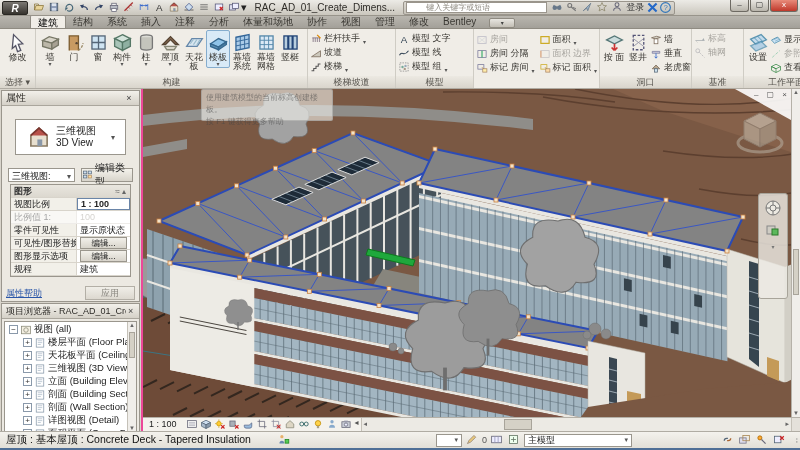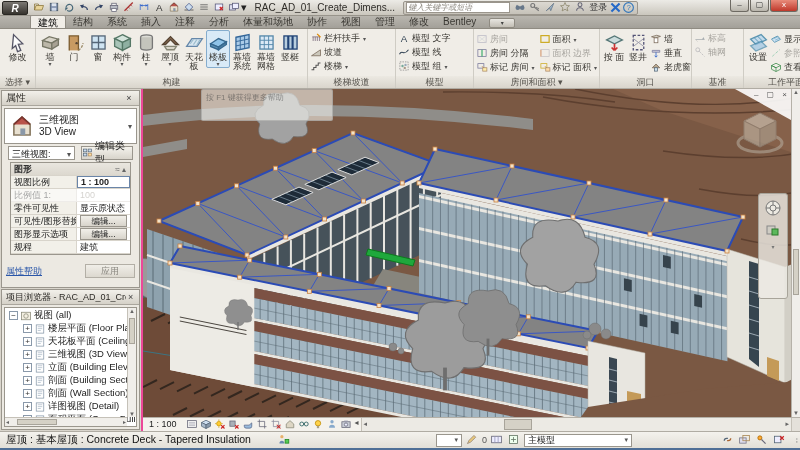--- a/index.html
+++ b/index.html
@@ -7,21 +7,21 @@
 body{font-family:"Liberation Sans","DejaVu Sans",sans-serif;font-size:11px;background:#ece9e3;color:#222}
 .app{position:relative;width:800px;height:450px;background:#ece9e3;overflow:hidden}
 
 .titlebar{height:16px;background:linear-gradient(#ecebe6,#cac6bd);border-bottom:1px solid #98948b;display:flex;align-items:center;padding:0 2px;position:relative}
 .logo{width:26px;height:14px;background:linear-gradient(#7b7873,#37342f);border:1px solid #2a2824;border-radius:2px;color:#fff;font-weight:bold;font-style:italic;font-size:10px;text-align:center;line-height:13px;margin-right:4px}
 .qat{display:flex;align-items:center;gap:1px}
 .qat .ic{width:14px;height:13px;display:inline-block}
 .qat .ic svg{width:12px;height:12px;margin:0 1px}
 .tb-title{font-size:10px;color:#2e2c28;margin:0 8px;white-space:nowrap}
 .searchwrap{display:flex;align-items:center;background:linear-gradient(#dcd9d2,#c6c2b9);border:1px solid #9a958c;border-radius:2px;padding:0 2px;height:14px}
-.searchbox{width:104px;height:11px;background:#fff;border:1px solid #9a958c;font-size:8px;font-style:italic;color:#8b877e;line-height:10px;padding:0 1px;overflow:hidden;white-space:nowrap}
+.searchbox{width:141px;height:11px;background:#fff;border:1px solid #9a958c;font-size:8px;color:#8b877e;line-height:10px;padding:0 19px;overflow:hidden;white-space:nowrap}
 .hicons{display:flex;align-items:center;gap:2px;margin-left:4px}
 .hicons .ic{width:13px;height:13px}.hicons .ic svg{width:12px;height:12px}
 .login{font-size:9px;color:#333;margin:0 2px;white-space:nowrap}
 .winbtns{position:absolute;right:2px;top:0;display:flex}
 .wbtn{width:19px;height:12px;border:1px solid #6e6a63;border-top:none;background:linear-gradient(#e8e6e1,#b8b4ab);border-radius:0 0 3px 3px;margin-left:1px;font-size:8px;line-height:10px;text-align:center;color:#333}
 .wbtn.close{background:linear-gradient(#e88b7a,#c0392b);color:#fff;width:28px}
 
 .tabrow{height:13px;background:linear-gradient(#b9b6af,#a3a099);display:flex;align-items:flex-end;padding-left:30px;border-bottom:1px solid #8f8b82}
 .tab{font-size:10px;color:#3a3833;padding:0 7px;height:13px;line-height:13px;white-space:nowrap;cursor:default}
 .tab.active{background:#f0ede7;color:#000;border:1px solid #8f8b82;border-bottom:none;border-radius:2px 2px 0 0}
@@ -30,32 +30,32 @@
 .ribbon{height:60px;background:#f0ede7;display:flex;border-bottom:1px solid #b0aca3}
 .panel{display:flex;flex-direction:column;border-right:1px solid #cfccc4;flex:none}
 .pbody{flex:1;display:flex;align-items:flex-start;padding:1px 2px 0}
 .pfoot{height:12px;font-size:9px;color:#57544e;text-align:center;line-height:12px;background:linear-gradient(#ece9e2,#d9d5cc);white-space:nowrap;padding:0 3px}
 .bigbtn{width:24px;display:flex;flex-direction:column;align-items:center;font-size:9px;line-height:9px;text-align:center;color:#3a3833;padding-top:1px;border:1px solid transparent;border-radius:2px}
 .bigbtn .bic{width:21px;height:21px}.bigbtn .bic svg{width:21px;height:21px}
 .bigbtn .dd{display:none;font-size:6px;line-height:5px;color:#555}
 .bigbtn.menu .dd{display:block}
 .bigbtn.selected{background:#d9eaf7;border-color:#85accd}
 .rowcol{display:flex;flex-direction:column;justify-content:flex-start;padding-top:2px}
-.rowbtn{display:flex;align-items:center;gap:2px;font-size:9px;height:14px;color:#3a3833;white-space:nowrap}
+.rowbtn{display:flex;align-items:flex-end;gap:2px;font-size:9px;height:14px;color:#3a3833;white-space:nowrap}
 .rowbtn .sic{width:12px;height:12px}.rowbtn .sic svg{width:12px;height:12px}
 .rowbtn .dd{font-size:6px;color:#555;margin-left:1px;visibility:hidden}
 .rowbtn.menu .dd{visibility:visible}
 .disabled{opacity:.42}
 
 .main{display:flex;height:342px}
 .leftcol{width:143px;background:#d9d5cc;display:flex;flex-direction:column;border-right:2px solid #ec4899}
 .ppanel{background:#ece9e2;border:1px solid #9a968d;margin:1px;display:flex;flex-direction:column}
 .phead{height:15px;background:linear-gradient(#f2f0ea,#d5d1c8);border-bottom:1px solid #aaa69d;display:flex;align-items:center;font-size:10px;color:#2e2c28;padding:0 4px}
 .phead .x{margin-left:auto;font-size:9px;color:#444;width:12px;text-align:center}
-.typesel{height:36px;background:#fff;border:1px solid #9a968d;margin:2px;display:flex;align-items:center;padding:4px}
+.typesel{height:36px;background:#fff;border:1px solid #9a968d;margin:13px;display:flex;align-items:center;padding:10px}
 .typesel .house{width:26px;height:26px;margin-right:4px}.typesel .house svg{width:26px;height:26px}
 .typesel .tname{font-size:10px;line-height:12px;color:#222}
 .typesel .dd{margin-left:auto;font-size:8px;color:#555}
 .selrow{display:flex;margin:0 6px 2px;height:14px;gap:6px}
 .selbox{flex:1;background:#fff;border:1px solid #9a968d;font-size:9px;line-height:15px;padding:0 3px;display:flex}
 .selbox .dd{margin-left:auto;font-size:8px;color:#555}
 .etbtn{width:52px;background:linear-gradient(#f4f2ec,#d8d4cb);border:1px solid #9a968d;font-size:10px;display:flex;align-items:center;justify-content:center;gap:2px}
 .etbtn svg{width:11px;height:11px}
 .ptable{margin:0 8px;border:1px solid #9a968d;background:#fff;font-size:9px}
 .prow{display:flex;height:13px;border-bottom:1px solid #d8d4cb;align-items:center}
@@ -477,21 +477,20 @@
               <span class="sic"><svg xmlns="http://www.w3.org/2000/svg" viewBox="0 0 16 16">
                   <rect x="2.5" y="3.5" width="8" height="6" fill="none" stroke="#ccaa22"></rect>
                   <path d="M10.5 9.5 L8 7" stroke="#aa6600" stroke-width=".8"></path>
                   <rect x="9" y="9" width="5.5" height="4.5" fill="#ffddaa" stroke="#aa8866"></rect>
                 </svg></span>
               <span>标记 面积</span>
               <span class="dd">▾</span>
             </div>
           </div>
       </div>
-      <div class="pfoot">房间和面积 ▾</div>
     </div>
 
     <div class="panel" style="width:92px">
       <div class="pbody">
         <div style="display:flex">
 
             <div class="bigbtn">
               <span class="bic"><svg xmlns="http://www.w3.org/2000/svg" viewBox="0 0 16 16">
                   <path d="M2 6 L8 3 L14 6 L8 9 Z" fill="#ccdddd" stroke="#557777"></path>
                   <path d="M8 9 V14 M8 14 l-2.2 -2.2 M8 14 l2.2 -2.2" fill="none" stroke="#cc3333" stroke-width="1.3"></path>
@@ -1307,20 +1306,21 @@
           </g>
           <circle cx="452" cy="240" r="6" fill="#8a8a8a" stroke="#6f6f6f" stroke-width="0.5"></circle>
           <circle cx="463" cy="245" r="5" fill="#8a8a8a" stroke="#6f6f6f" stroke-width="0.5"></circle>
           <circle cx="444" cy="246" r="4" fill="#8a8a8a" stroke="#6f6f6f" stroke-width="0.5"></circle>
           <circle cx="250" cy="258" r="4" fill="#8a8a8a" stroke="#6f6f6f" stroke-width="0.5"></circle>
           <circle cx="258" cy="262" r="3" fill="#8a8a8a" stroke="#6f6f6f" stroke-width="0.5"></circle>
           <polygon points="592,0 657,0 657,36" fill="#ffffff" opacity="0.9"></polygon>
         </svg>
 
       <div class="tooltip">
+        <div>使用建筑模型的当前标高创建楼板。</div>
         <div>按 F1 键获得更多帮助</div>
       </div>
 
       <div class="vp-ctl">– ▢ ×</div>
 
       <div class="viewcube">
         <svg width="52" height="56" viewBox="0 0 52 56">
           <ellipse cx="26" cy="40" rx="22" ry="9" fill="none" stroke="#b8b0a2" stroke-width="3"></ellipse>
           <polygon points="10,18 26,10 42,18 26,26" fill="#ddd6c8" stroke="#9a948a"></polygon>
           <polygon points="10,18 26,26 26,44 10,36" fill="#c8c0b0" stroke="#9a948a"></polygon>

